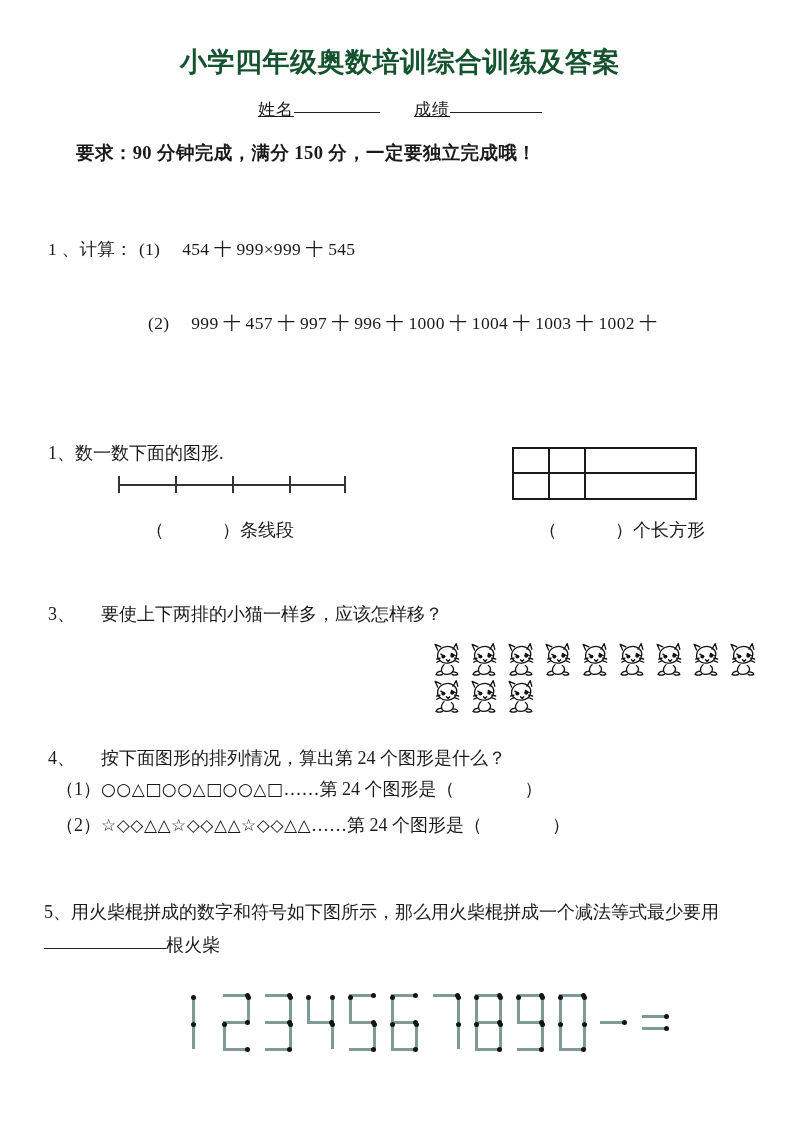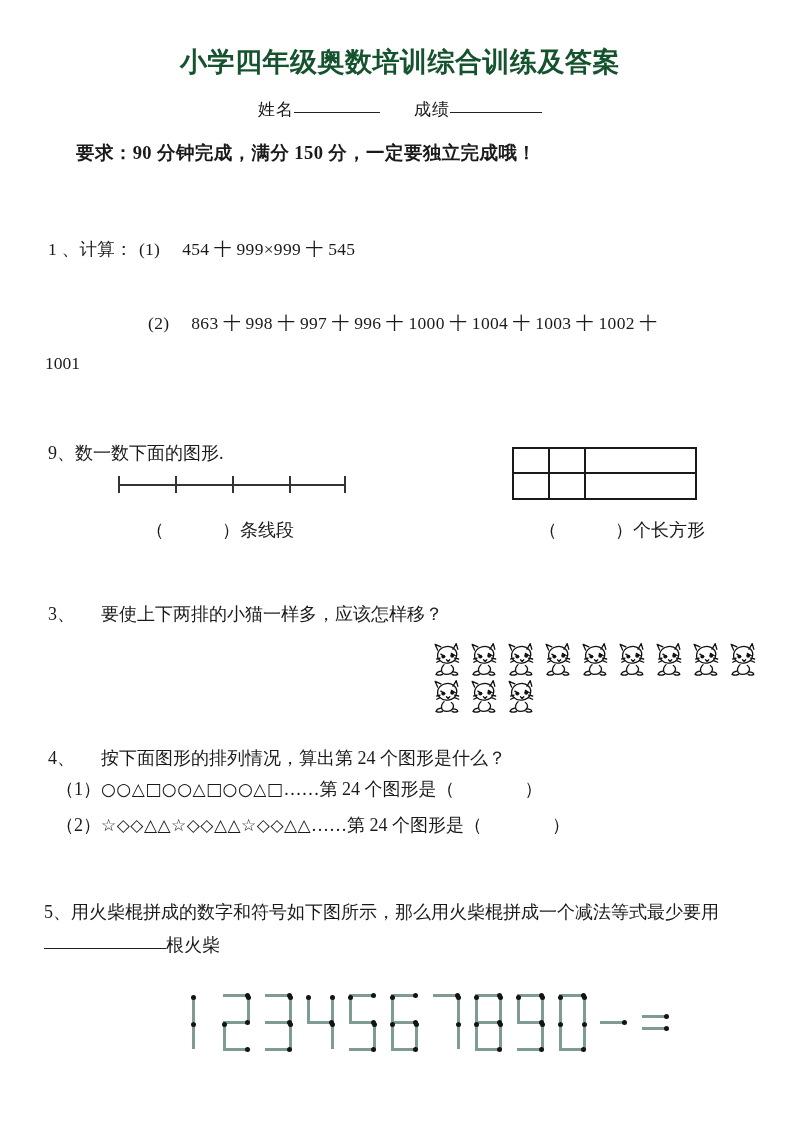--- a/index.html
+++ b/index.html
@@ -36,21 +36,21 @@
     white-space: nowrap;
   }
 
   
   .namescore {
     position: absolute;
     top: 98px; left: 0; right: 0;
     text-align: center;
     font-size: 17px;
   }
-  .namescore .fieldlbl { letter-spacing: 1px; }
+  .namescore .fieldlbl { letter-spacing: 1px; text-decoration: underline; }
   .blank-ul {
     display: inline-block;
     border-bottom: 1.6px solid #222;
     vertical-align: 2px;
   }
   .ul-name { width: 86px; }
   .ul-score { width: 92px; }
   .gap-md { display: inline-block; width: 34px; }
 
   
@@ -229,25 +229,24 @@
     <span class="fieldlbl">姓名</span><span class="blank-ul ul-name"></span><span class="gap-md"></span><span class="fieldlbl">成绩</span><span class="blank-ul ul-score"></span>
   </div>
 
   <div class="row req">要求：90 分钟完成，满分 150 分，一定要独立完成哦！</div>
 
 
   <div class="row q1">
     <span>1 、计算：</span><span style="display:inline-block;width:6px"></span><span>(1)</span><span style="display:inline-block;width:22px"></span><span>454 十 999×999 十 545</span>
   </div>
   <div class="row q1b">
-    <span>(2)</span><span style="display:inline-block;width:22px"></span><span>863 十 998 十 997 十 996 十 1000 十 1004 十 1003 十 1002 十</span>
-  </div>
-  <div class="row q1c">1001</div>
-
-  <div class="row q2">9、数一数下面的图形.</div>
+    <span>(2)</span><span style="display:inline-block;width:22px"></span><span>999 十 457 十 997 十 996 十 1000 十 1004 十 1003 十 1002 十</span>
+  </div>
+
+  <div class="row q2">1、数一数下面的图形.</div>
 
   <div class="seg-fig">
     <div class="axis"></div>
     <div class="tick" style="left:0px"></div>
     <div class="tick" style="left:57px"></div>
     <div class="tick" style="left:114px"></div>
     <div class="tick" style="left:171px"></div>
     <div class="tick" style="left:226px"></div>
   </div>
   <div class="lbl-seg">

